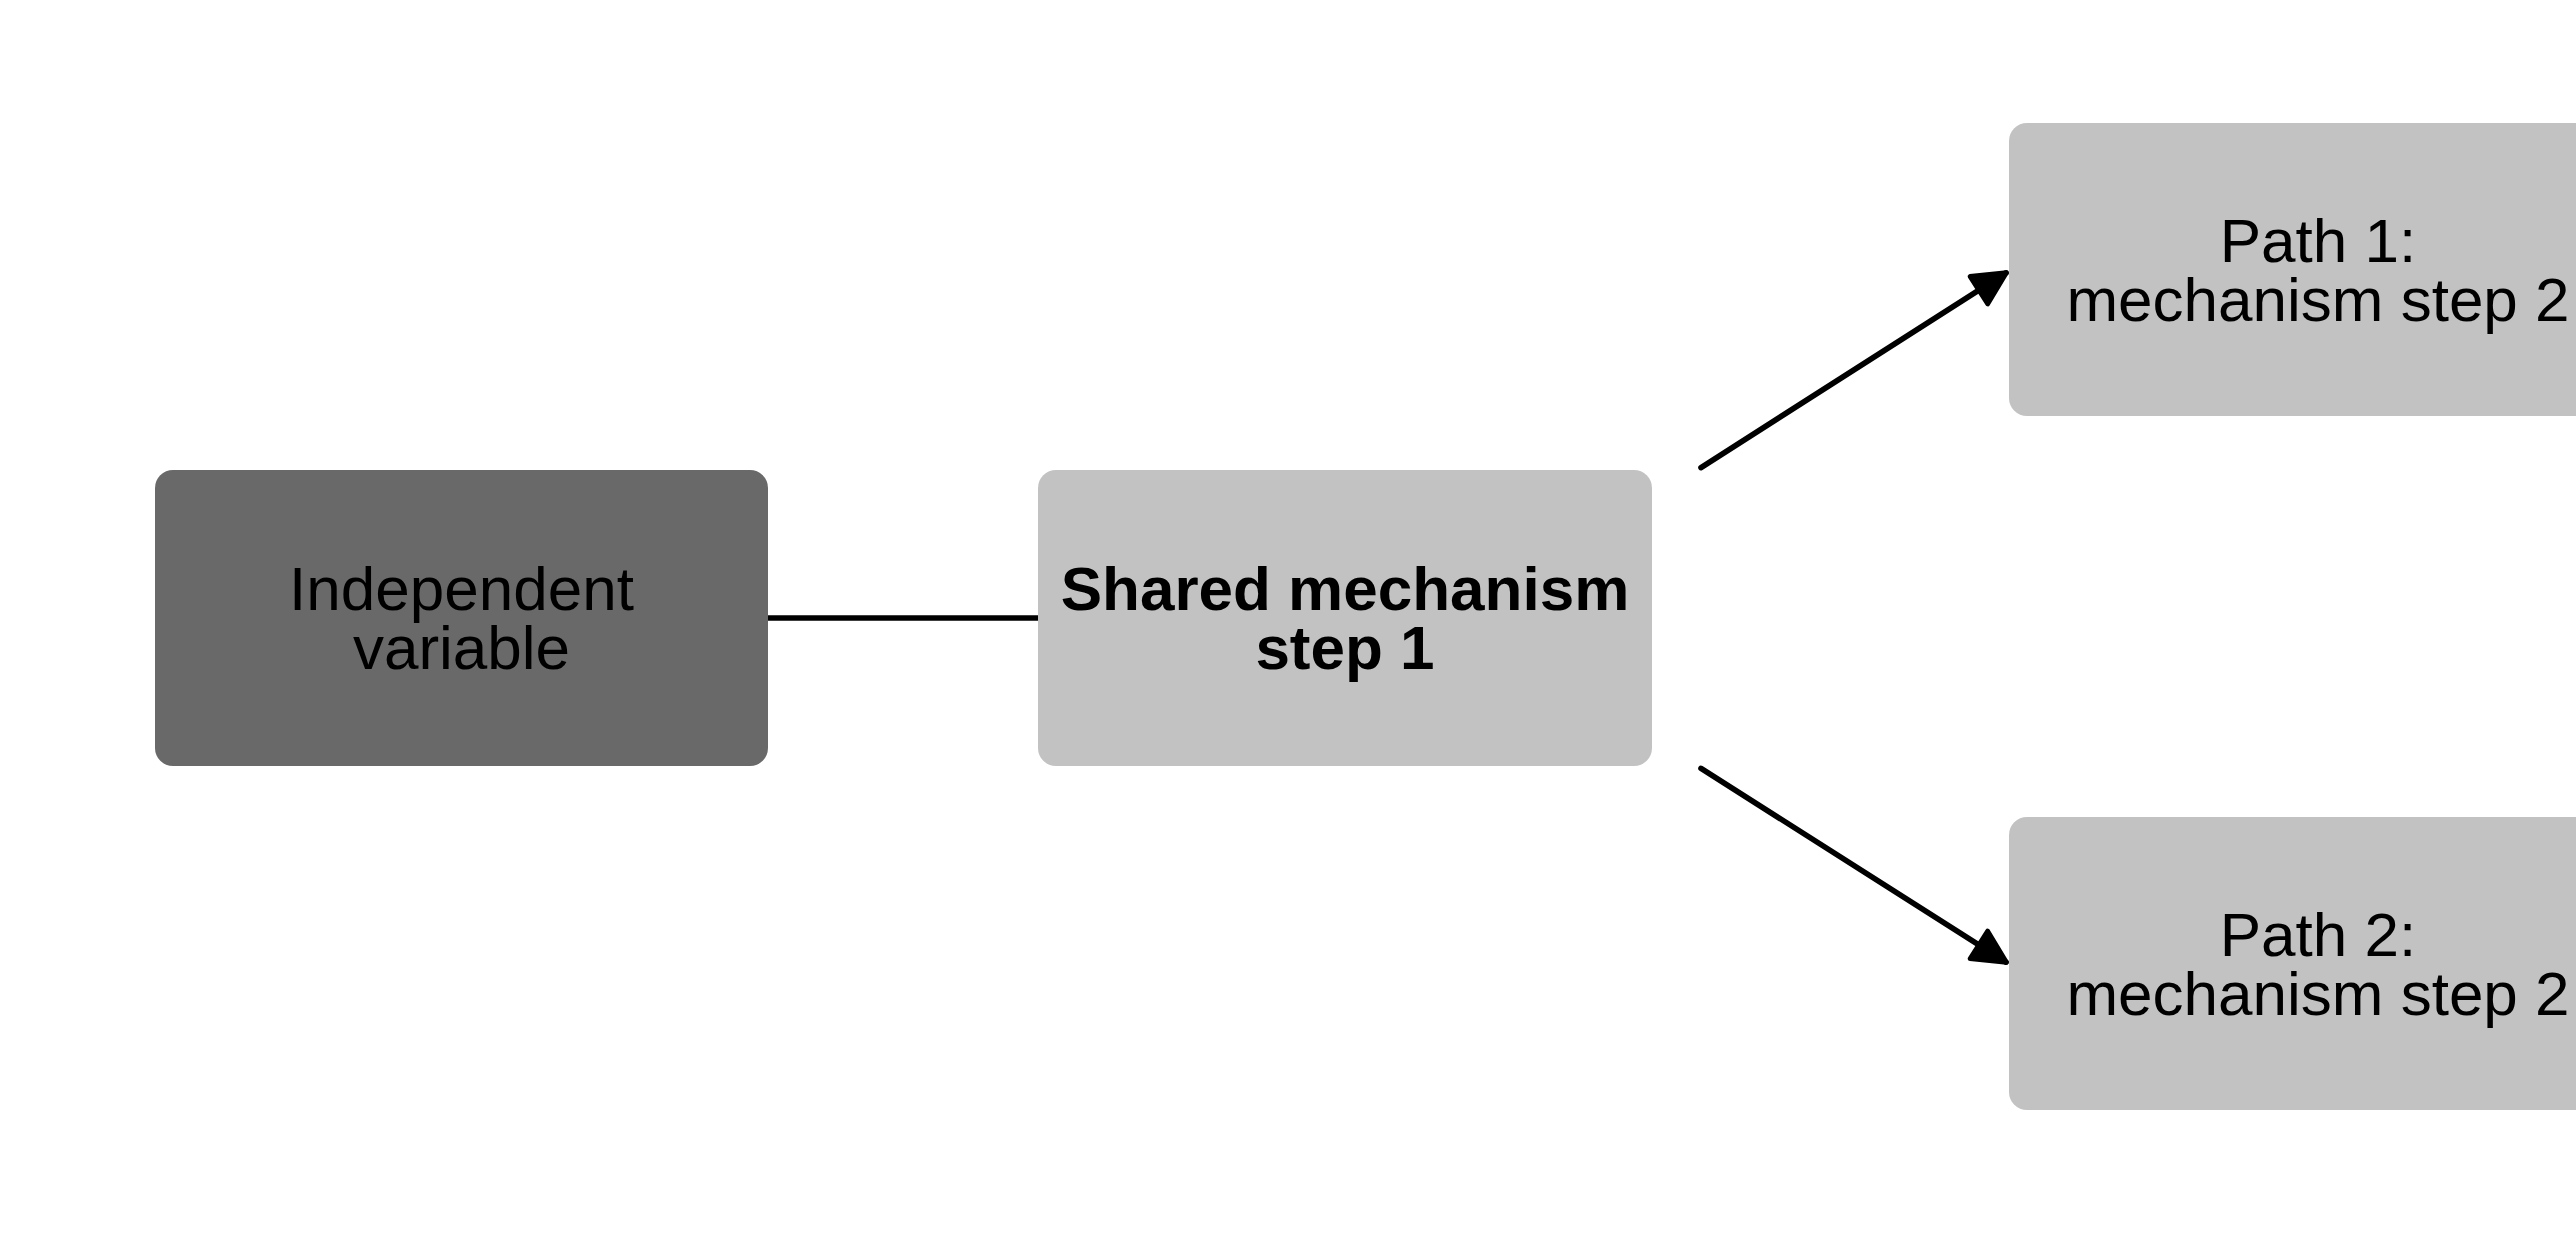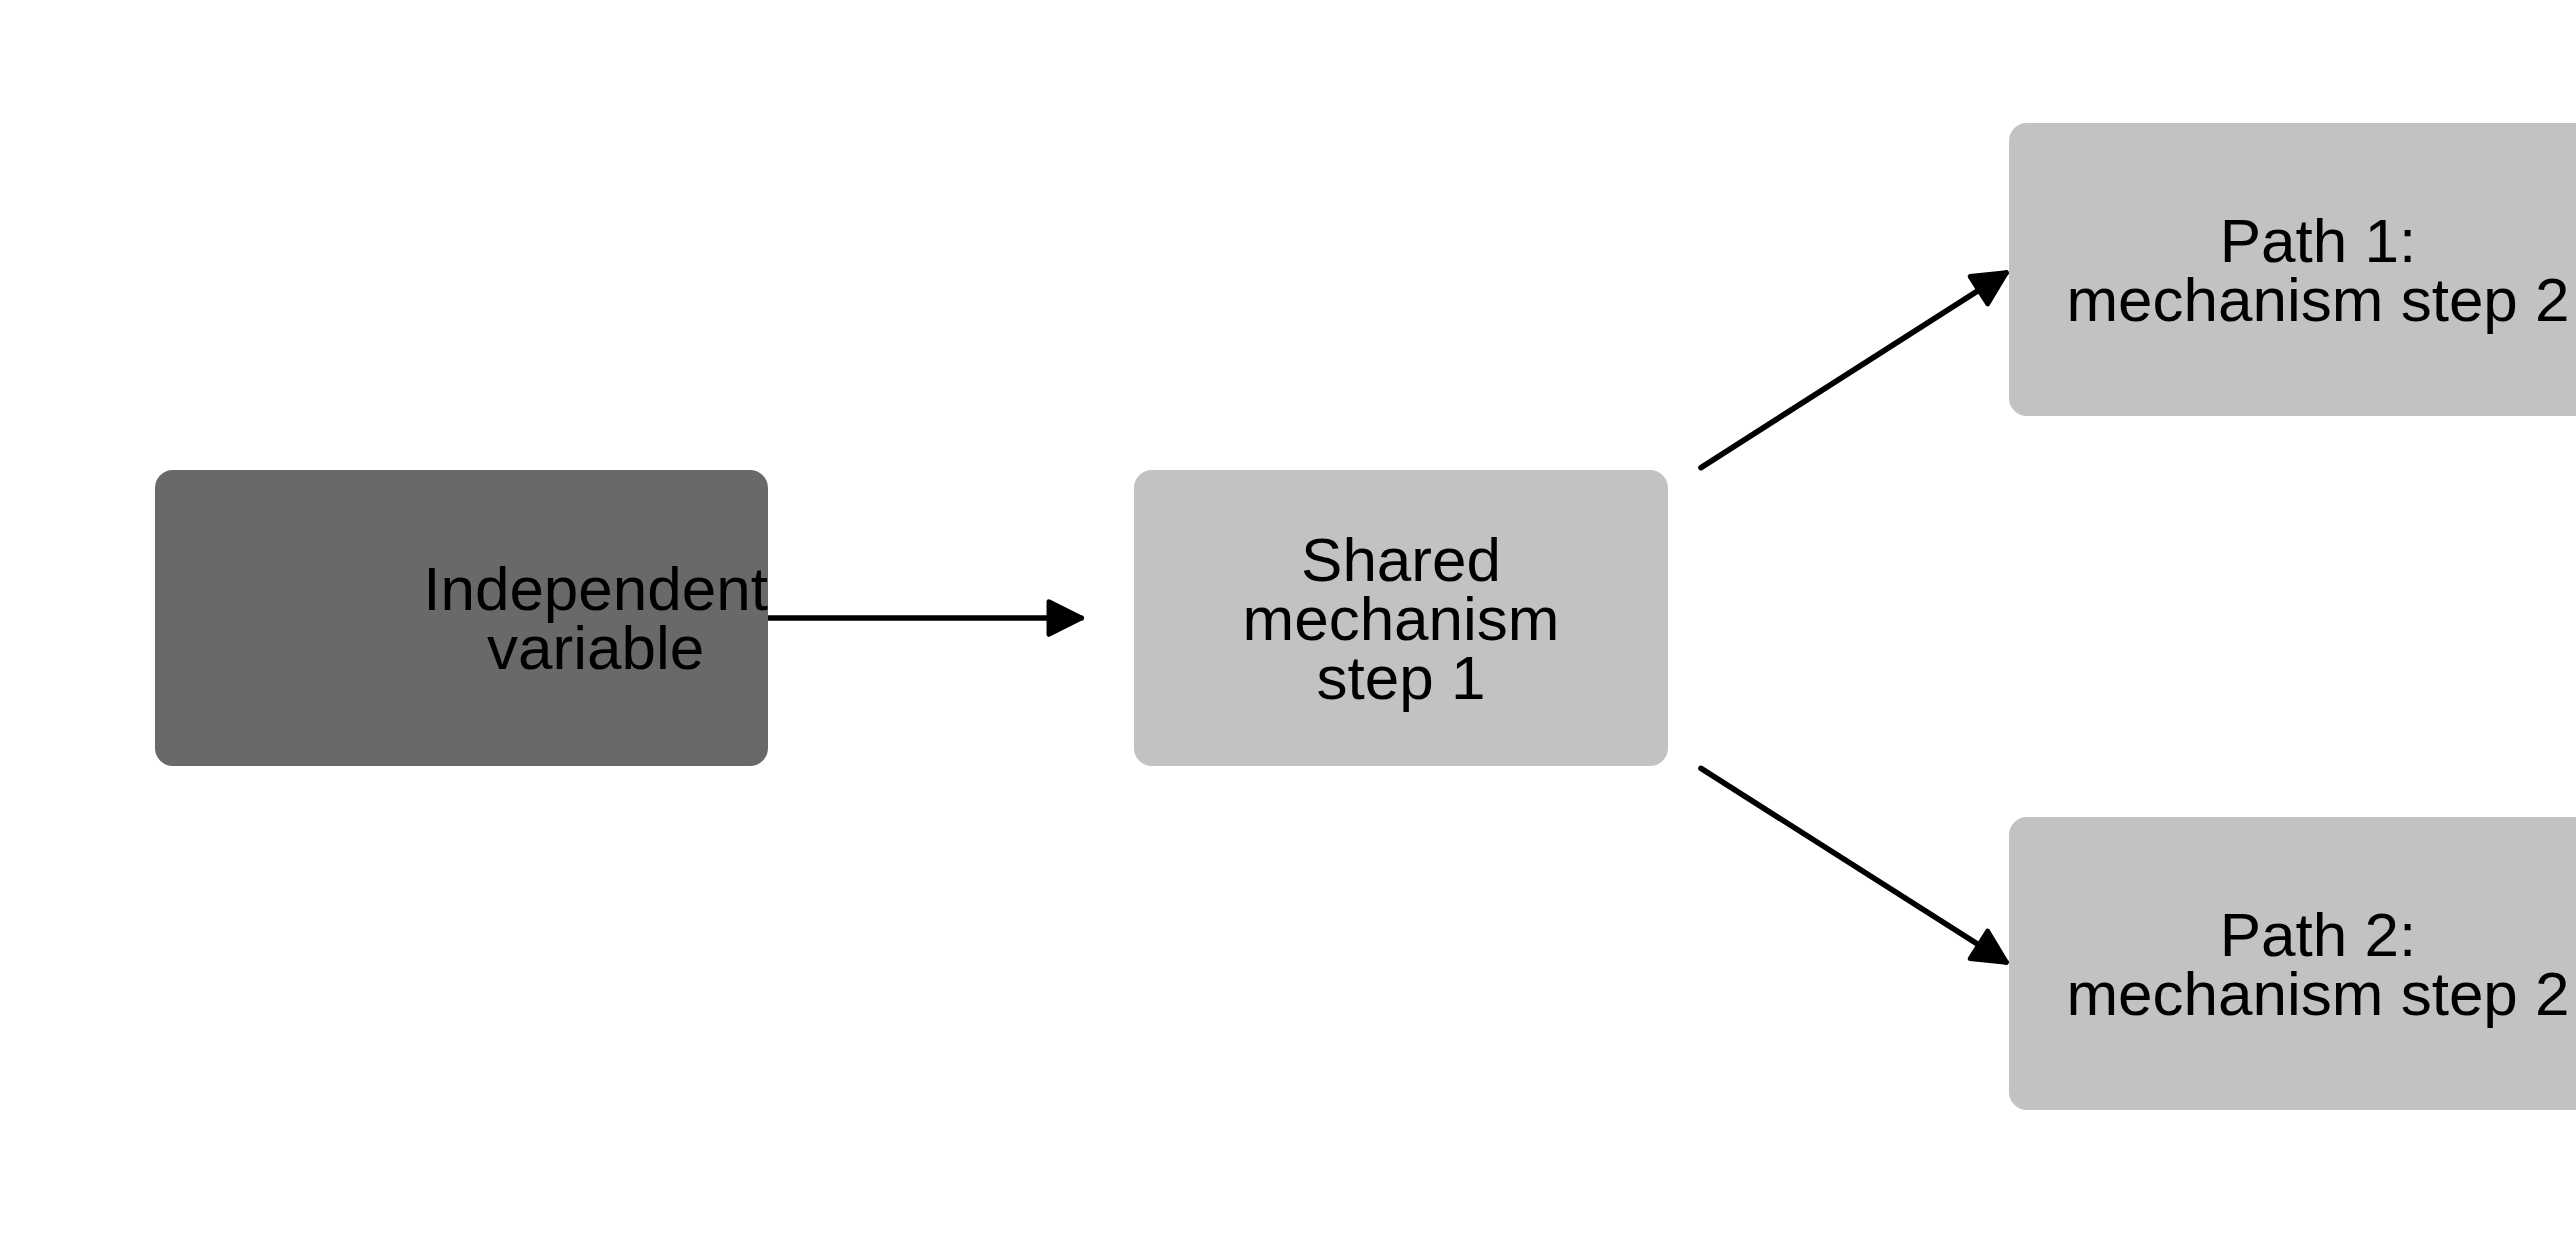--- a/index.html
+++ b/index.html
@@ -33,22 +33,22 @@
   .node .label {
     white-space: pre-line;
     font-size: 62px;
     line-height: 59px;
     color: var(--text, #000000);
     letter-spacing: 0;
   }
   .node.dark  { background: var(--dark_node, #696969); }
   .node.light { background: var(--light_node, #c2c2c2); }
 
-  .node-independent { left: 155px;  top: 470px;  width: 613px; height: 296px; justify-content: flex-end; }
-  .node-shared      { left: 1134px; top: 470px;  width: 534px; height: 296px; }
+  .node-independent { left: 155px;  top: 470px;  width: 613px; height: 296px; }
+  .node-shared      { left: 1038px; top: 470px;  width: 614px; height: 296px; font-weight: bold; }
   .node-path1       { left: 2009px; top: 123px;  width: 618px; height: 293px; }
   .node-path2       { left: 2009px; top: 817px; width: 618px; height: 293px; }
 
   .edge {
     stroke: var(--arrow, #000000);
     stroke-width: 11px;
     stroke-linecap: round;
   }
 </style>
 </head>

